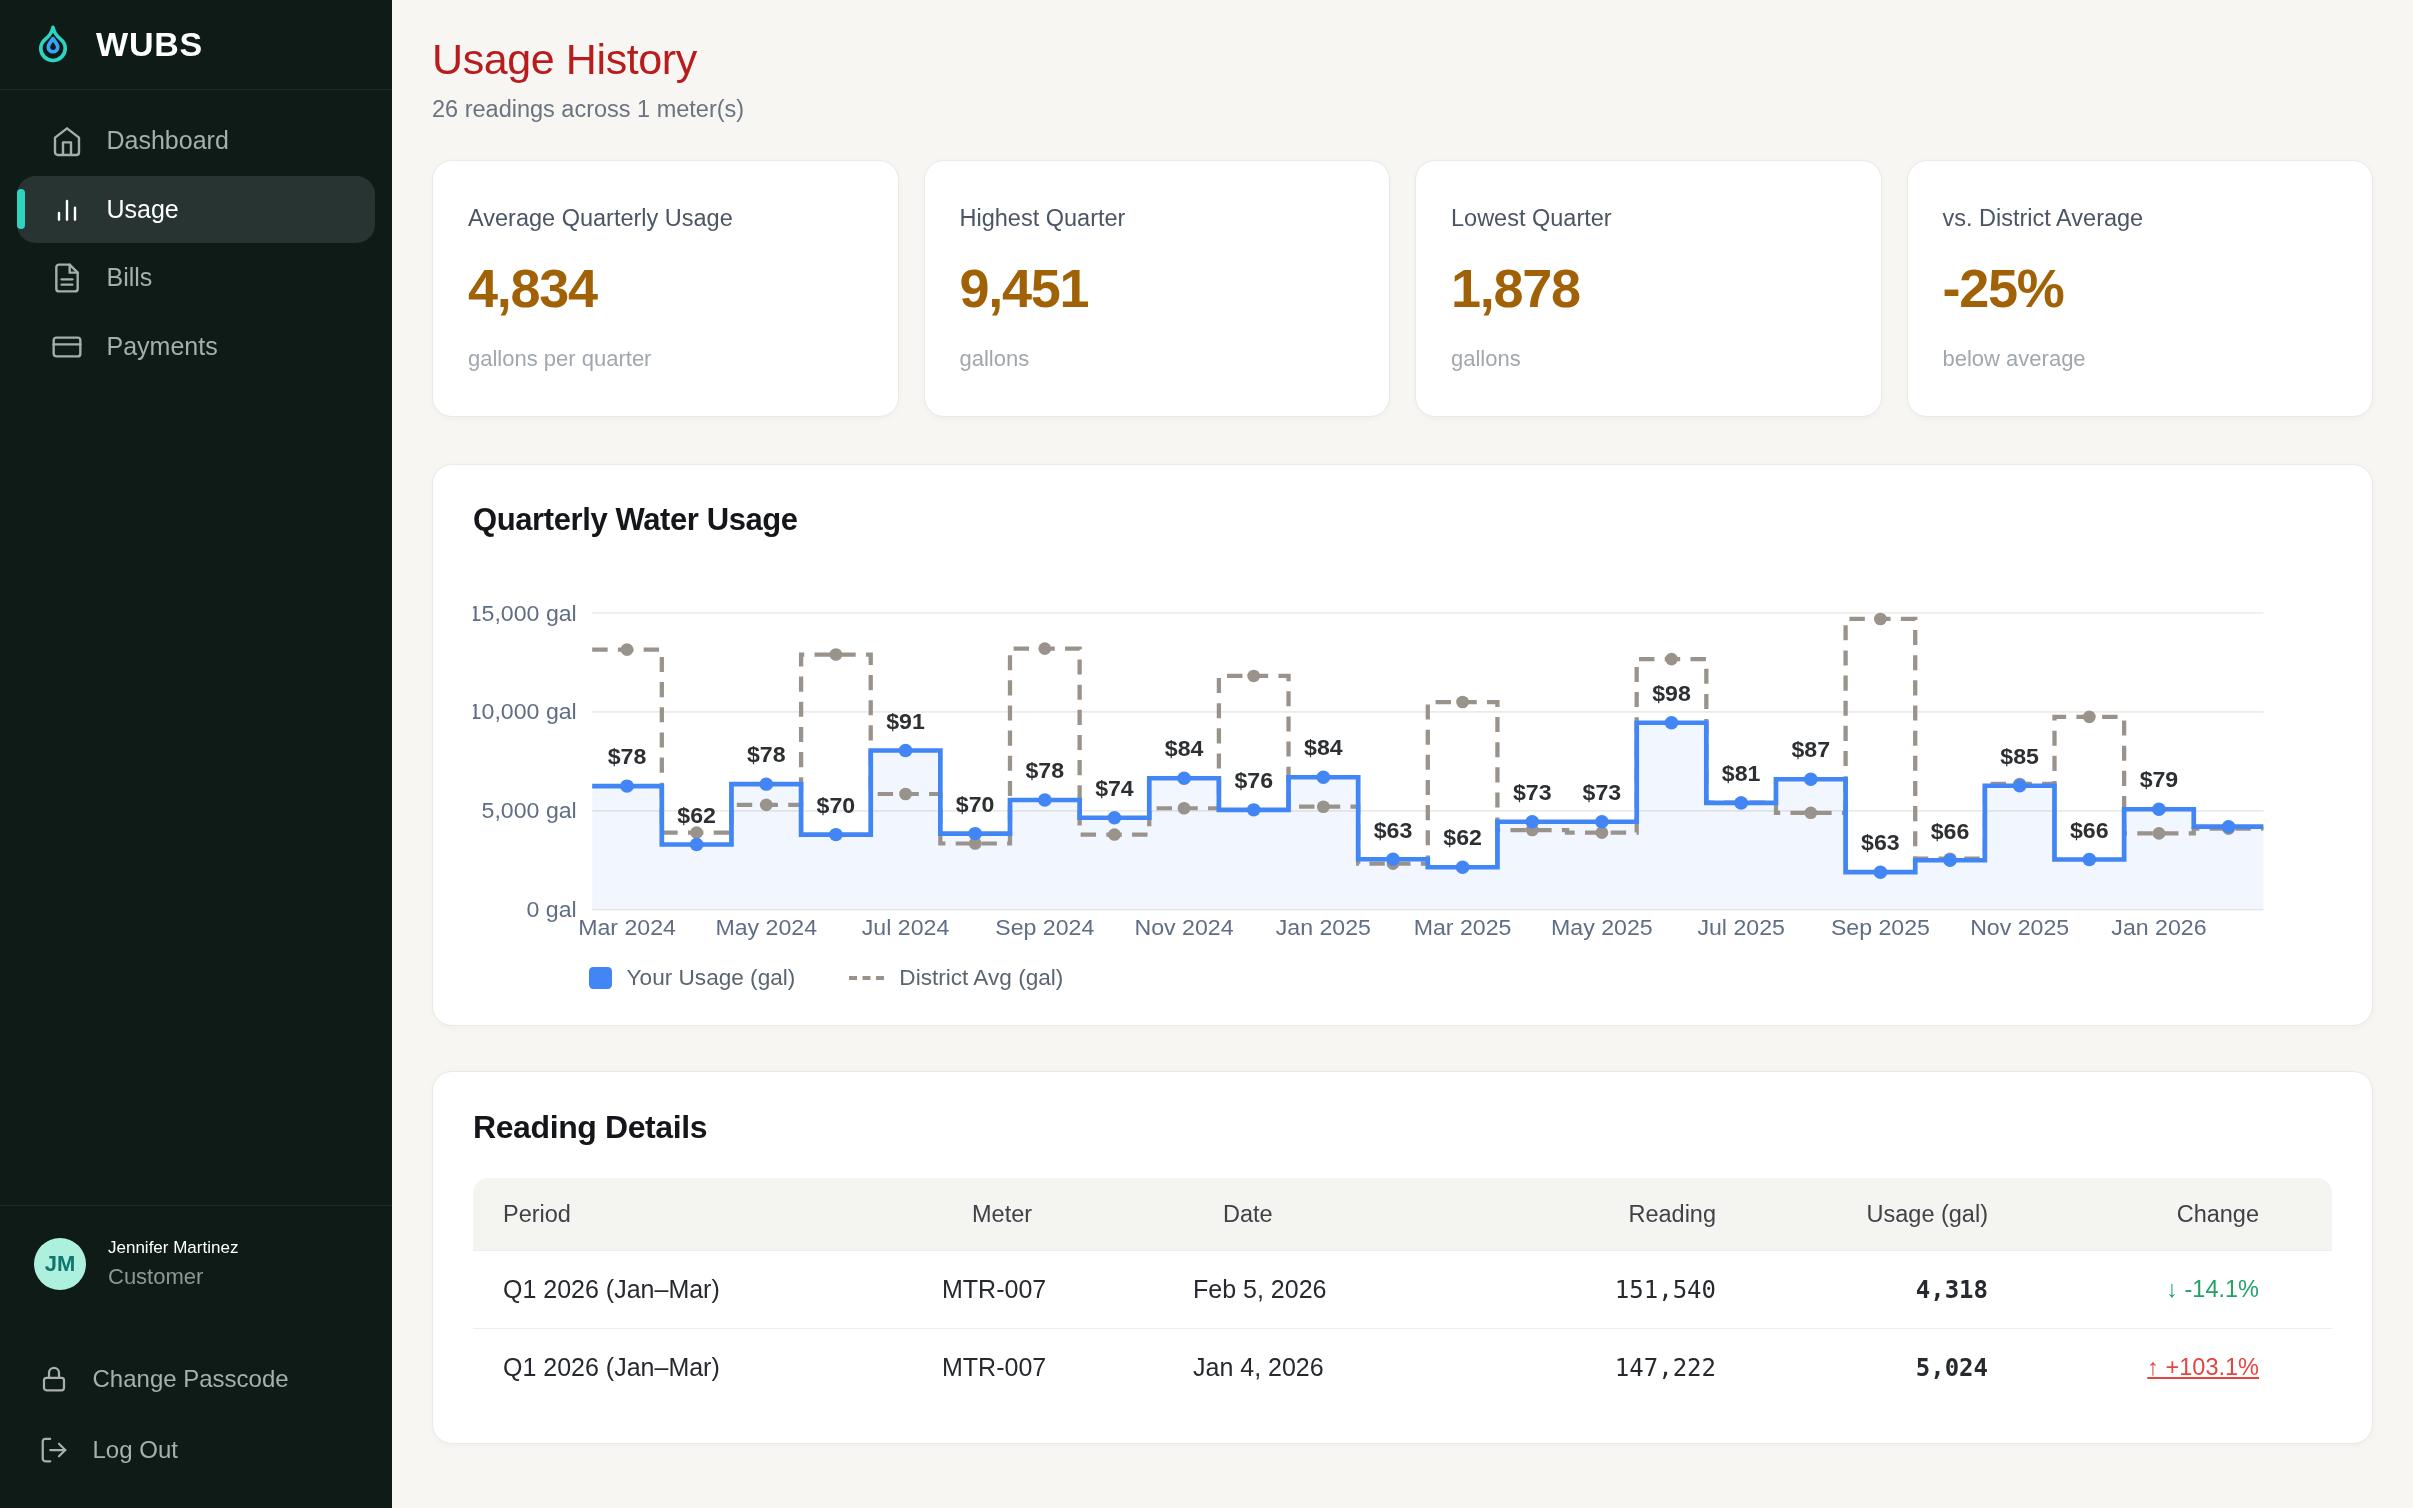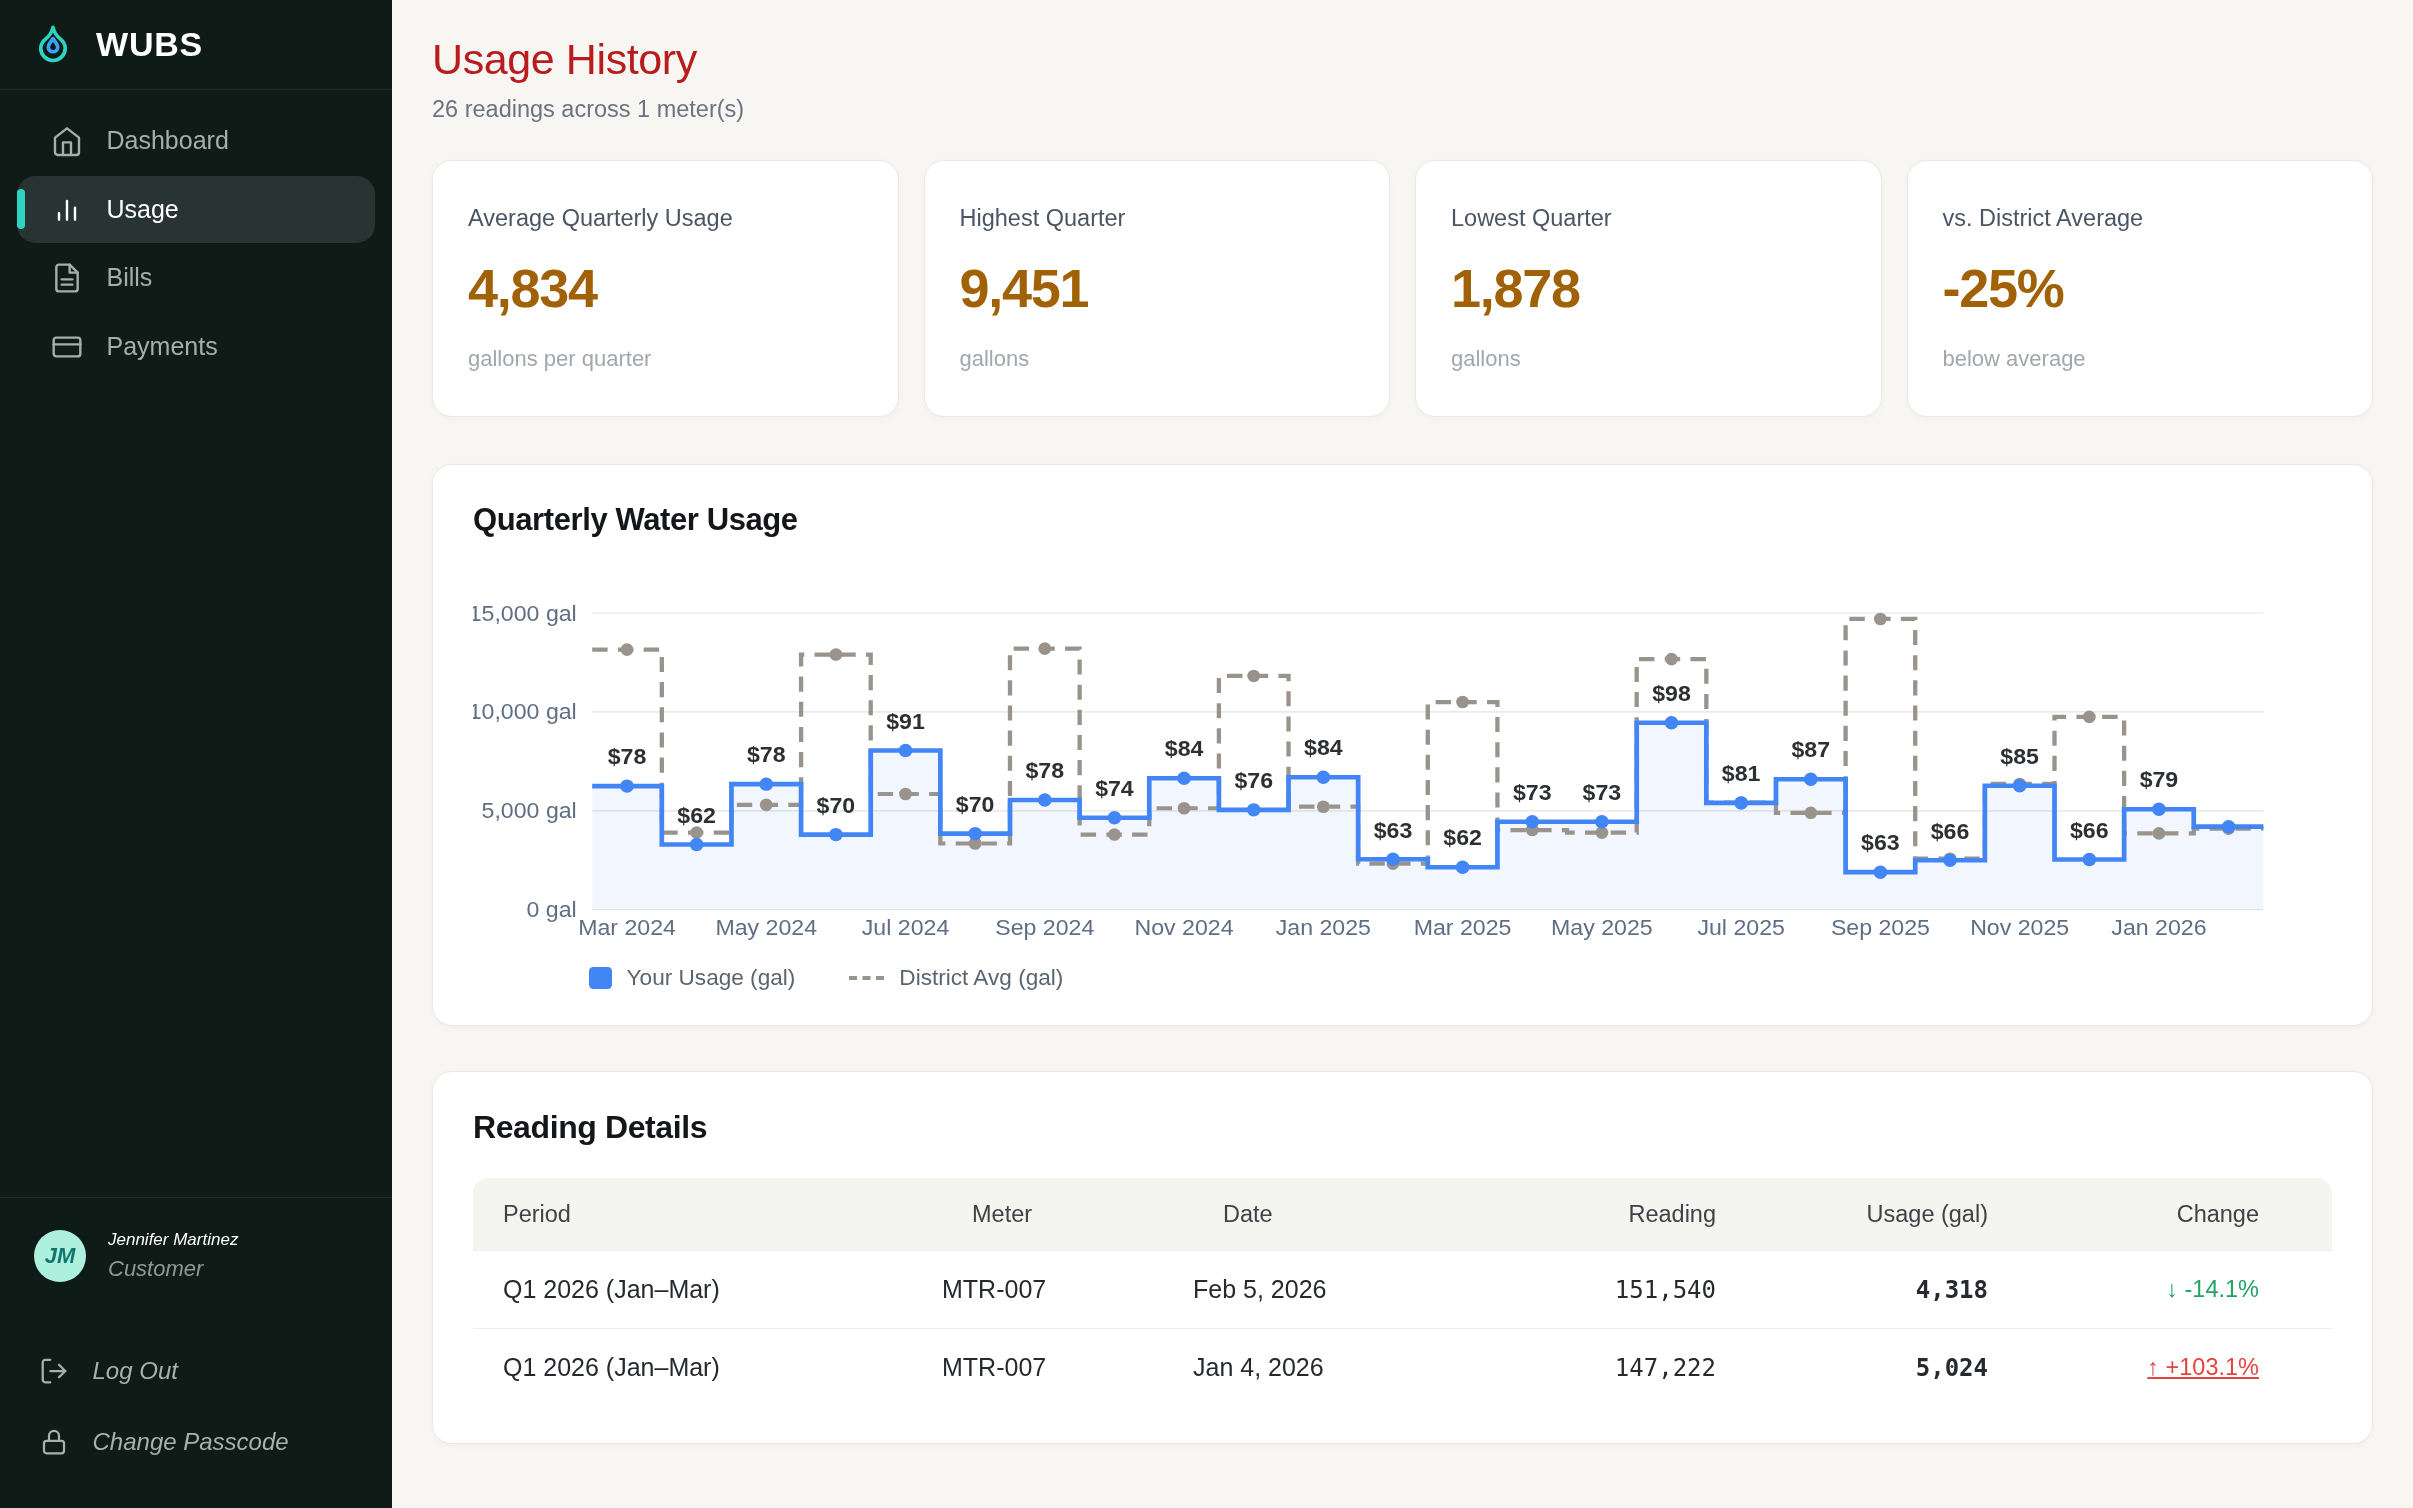--- a/index.html
+++ b/index.html
@@ -11,21 +11,21 @@
   
   .sidebar { width:392px; height:1508px; background:#0f1b17; display:flex; flex-direction:column; flex-shrink:0; }
   .brand-row { height:90px; display:flex; align-items:center; gap:22px; padding-left:32px; border-bottom:1.7px solid #1d2a26; flex-shrink:0; }
   .brand-logo { width:42px; height:45px; }
   .brand-name { font-size:34px; font-weight:800; color:#ffffff; letter-spacing:0.8px; }
   .nav { padding:17px 17px 0 17px; display:flex; flex-direction:column; gap:1.7px; }
   .nav-item { position:relative; height:67px; display:flex; align-items:center; gap:23.5px; padding-left:34px; border-radius:18.4px; color:#a6aeab; font-size:25px; cursor:pointer; }
   .nav-item svg { width:32px; height:32px; flex-shrink:0; }
   .nav-item.active { background:#273431; color:#ffffff; font-weight:500;text-align:center; }
   .nav-item.active::before { content:""; position:absolute; left:0; top:13.4px; bottom:13.4px; width:7.5px; border-radius:5px; background:var(--accent); }
-  .sidebar-bottom { margin-top:auto; border-top:1.7px solid #1d2a26; padding:32px 34px 37px 34px;font-style:italic; }
+  .sidebar-bottom { margin-top:auto; border-top:1.7px solid #1d2a26; padding:32px 34px 29px 34px; }
   .user-row { display:flex; align-items:center; gap:22px; }
   .avatar { width:52px; height:52px; border-radius:50%; background:#aef0de; color:#0f766e; font-size:22px; font-weight:700; display:flex; align-items:center; justify-content:center; flex-shrink:0; }
   .user-name { font-size:17px; font-weight:500; color:#ffffff; }
   .user-role { font-size:22px; color:#8f9793; margin-top:6.7px; }
   .side-actions { margin-top:59px; display:flex; flex-direction:column; gap:11.7px; }
   .side-action { height:59px; display:flex; align-items:center; gap:23.5px; color:#a8afac; font-size:24px; cursor:pointer; padding-left:5px; }
   .side-action svg { width:30px; height:30px; }
   
   .main { flex:1; display:flex; flex-direction:column; height:1508px; overflow:hidden; }
   .topbar { height:90px; background:#ffffff; border-bottom:1.7px solid #e8e7e4; display:flex; align-items:center; justify-content:flex-end; gap:49px; padding-right:55px; flex-shrink:0; }
@@ -115,32 +115,32 @@
     <div class="user-row">
       <div class="avatar">JM</div>
       <div>
         <div class="user-name">Jennifer Martinez</div>
         <div class="user-role">Customer</div>
       </div>
     </div>
     <div class="side-actions" id="side-actions">
         <div class="side-action">
           <svg viewBox="0 0 24 24" fill="none" stroke="currentColor" stroke-width="1.8" stroke-linecap="round" stroke-linejoin="round">
+            <rect x="4" y="11" width="16" height="10" rx="2"></rect>
+            <path d="M8 11V7a4 4 0 0 1 8 0v4"></path>
+          </svg>
+          <span>Change Passcode</span>
+        </div>
+        <div class="side-action">
+          <svg viewBox="0 0 24 24" fill="none" stroke="currentColor" stroke-width="1.8" stroke-linecap="round" stroke-linejoin="round">
             <path d="M9 21H5a2 2 0 0 1-2-2V5a2 2 0 0 1 2-2h4"></path>
             <path d="M16 17l5-5-5-5"></path>
             <path d="M21 12H9"></path>
           </svg>
           <span>Log Out</span>
-        </div>
-        <div class="side-action">
-          <svg viewBox="0 0 24 24" fill="none" stroke="currentColor" stroke-width="1.8" stroke-linecap="round" stroke-linejoin="round">
-            <rect x="4" y="11" width="16" height="10" rx="2"></rect>
-            <path d="M8 11V7a4 4 0 0 1 8 0v4"></path>
-          </svg>
-          <span>Change Passcode</span>
         </div>
       </div>
   </div>
 </aside>
 
 <div class="main">
 
   <div class="content">
     <h1 class="page-title">Usage History</h1>
     <div class="page-subtitle">26 readings across 1 meter(s)</div>

